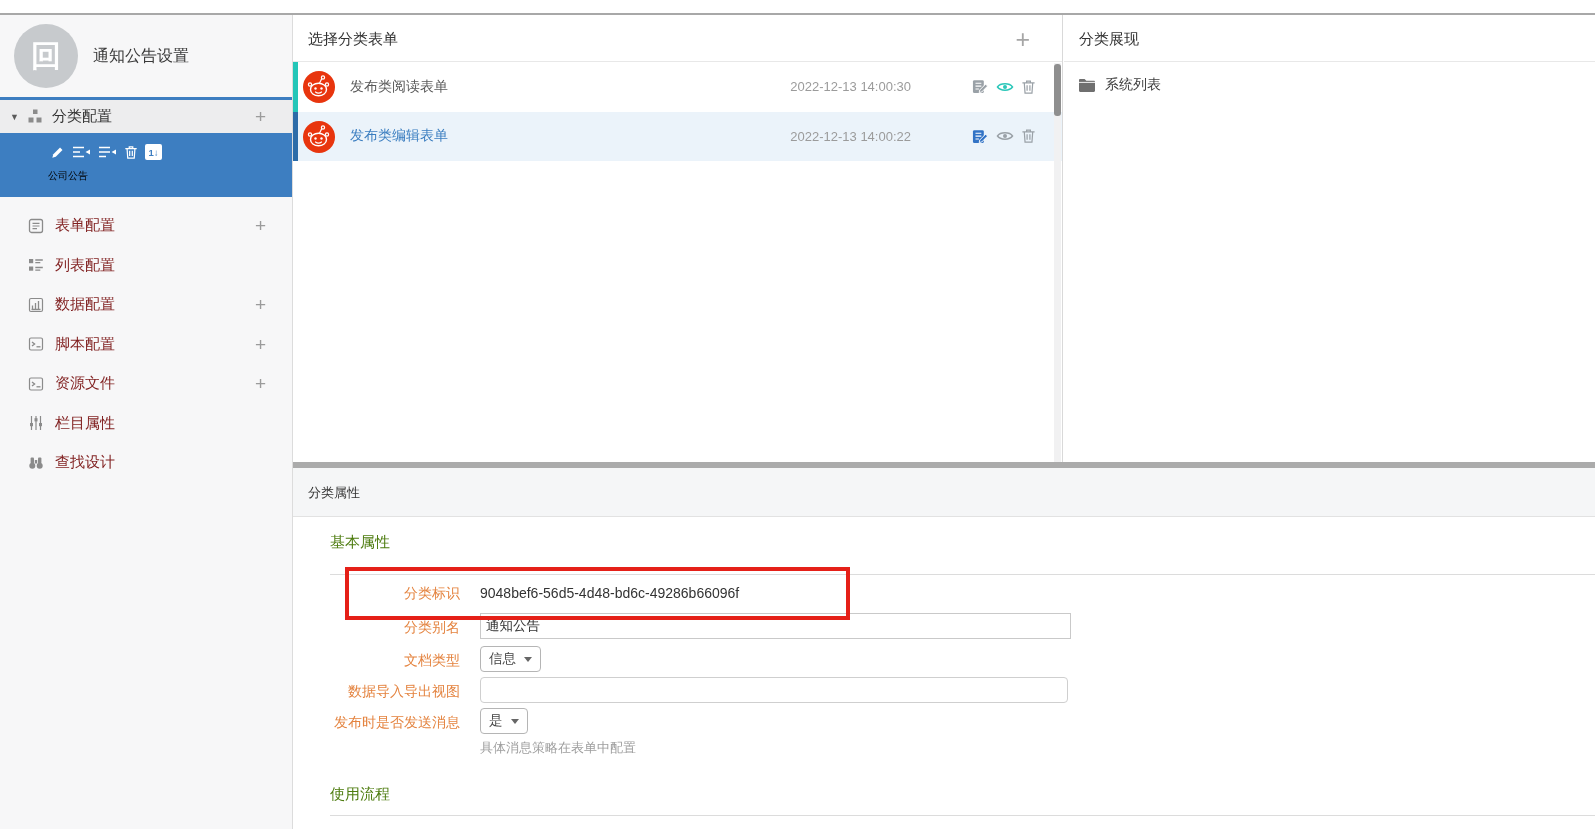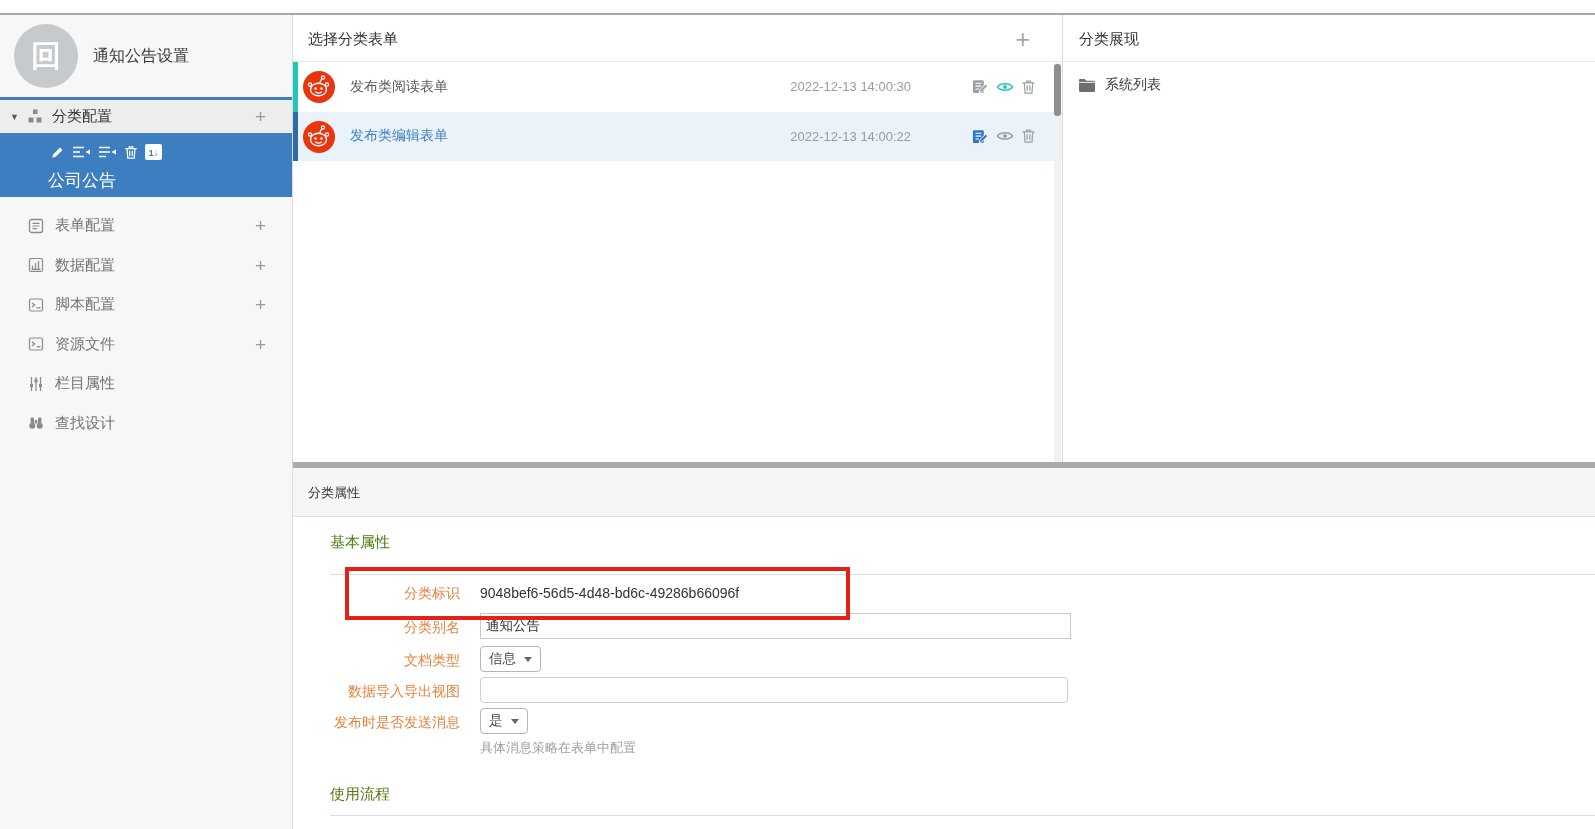--- a/index.html
+++ b/index.html
@@ -20,24 +20,24 @@
   .app-title { position:absolute; left:93px; top:0; height:82px; line-height:82px; font-size:16px; color:#3a3a3a; }
   .accent { height:3px; background:#3d7ec1; }
   .group-row { height:33px; background:#ededee; display:flex; align-items:center; padding:0 26px 0 10px; }
   .caret { font-size:9px; color:#5a5a5a; margin-right:9px; }
   .group-row .gl { font-size:15px; color:#333; margin-left:9px; }
   .plus { margin-left:auto; color:#9b9b9b; font-size:19px; font-weight:300; line-height:1; cursor:pointer; }
   .sel-item { height:64px; background:#3d7ec1; position:relative; }
   .sel-tools { position:absolute; left:50px; top:11px; display:flex; align-items:center; gap:7px; }
   .sort-badge { width:17px; height:16px; background:#fff; border-radius:2px; color:#3d7ec1;
                 font-size:9.5px; font-weight:700; display:flex; align-items:center; justify-content:center; }
-  .sel-label { position:absolute; left:48px; top:36px; color:#ffffff; font-size:17px; }
+  .sel-label { position:absolute; left:48px; top:36px; color:#000000; font-size:10px; }
   .menu { margin-top:9px; }
   .menu-item { height:39.5px; display:flex; align-items:center; padding:0 26px 0 28px; cursor:pointer; }
-  .menu-item .lbl { font-size:15px; color:#737373; margin-left:11px; }
+  .menu-item .lbl { font-size:15px; color:#7f1d1d; margin-left:11px; }
 
   
   .panel-mid { position:absolute; left:293px; top:15px; width:770px; height:580px; background:#fff;
                border-right:1px solid #d9d9d9; }
   .panel-right { position:absolute; left:1064px; top:15px; width:531px; height:552px; background:#fff; }
   .p-header { height:47px; border-bottom:1px solid #e8e8e8; position:relative; }
   .p-title { position:absolute; left:15px; top:0; line-height:47px; font-size:15px; color:#333; }
   .p-plus { position:absolute; right:32px; top:10px; font-size:25px; font-weight:200; color:#a6a6a6; cursor:pointer; }
 
   .list-row { position:relative; height:49.5px; display:flex; align-items:center; }
@@ -147,20 +147,28 @@
       <div class="menu-item">
         <svg width="16" height="16" viewBox="0 0 16 16">
           <rect x="1.5" y="1.5" width="13" height="13" rx="2" fill="none" stroke="#8b8b8b" stroke-width="1.3"></rect>
           <path d="M4.5 5.3h7M4.5 8h7M4.5 10.7h4.5" stroke="#8b8b8b" stroke-width="1.2"></path>
         </svg>
         <span class="lbl">表单配置</span>
         <span class="plus">+</span>
       </div>
       <div class="menu-item">
         <svg width="16" height="16" viewBox="0 0 16 16">
+          <rect x="1" y="2" width="4.2" height="4.2" fill="#8b8b8b"></rect>
+          <rect x="1" y="9.5" width="4.2" height="4.2" fill="#8b8b8b"></rect>
+          <path d="M7.3 3h7.5M7.3 5.6h5M7.3 10.5h7.5M7.3 13.1h5" stroke="#8b8b8b" stroke-width="1.3"></path>
+        </svg>
+        <span class="lbl">列表配置</span>
+      </div>
+      <div class="menu-item">
+        <svg width="16" height="16" viewBox="0 0 16 16">
           <rect x="1.5" y="1.5" width="13" height="13" rx="1.5" fill="none" stroke="#8b8b8b" stroke-width="1.2"></rect>
           <path d="M4.5 12V8.5M7.5 12V6M10.5 12V4M3.5 12.5h9" stroke="#8b8b8b" stroke-width="1.3"></path>
         </svg>
         <span class="lbl">数据配置</span>
         <span class="plus">+</span>
       </div>
       <div class="menu-item">
         <svg width="16" height="16" viewBox="0 0 16 16">
           <rect x="1.5" y="2" width="13" height="12" rx="1.5" fill="none" stroke="#8b8b8b" stroke-width="1.2"></rect>
           <path d="M4 6l2.6 2L4 10" stroke="#8b8b8b" stroke-width="1.3" fill="none"></path>

